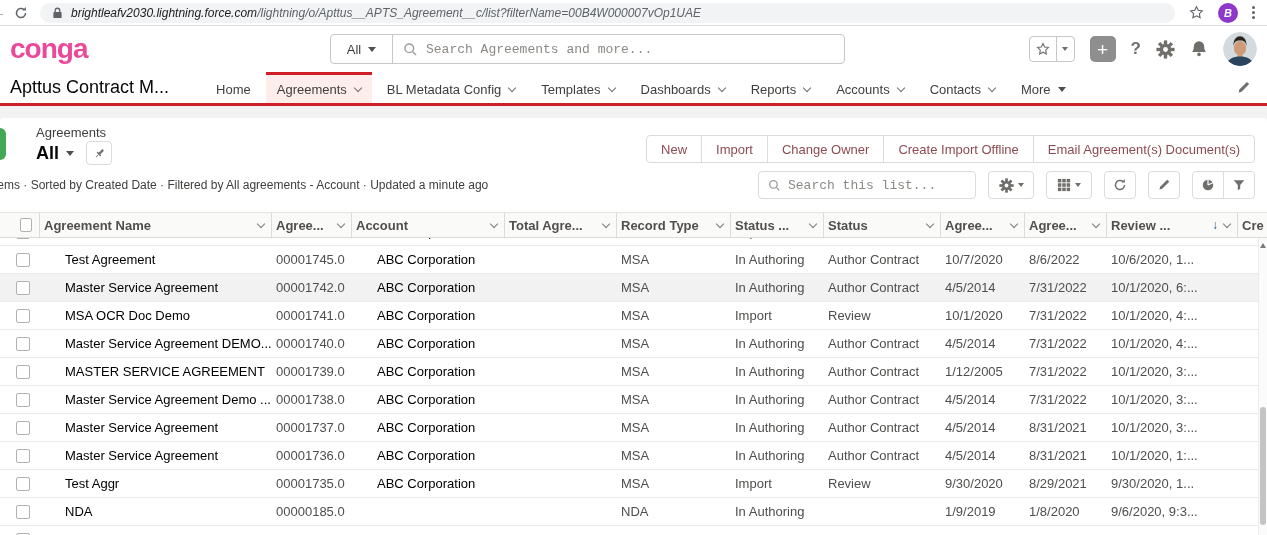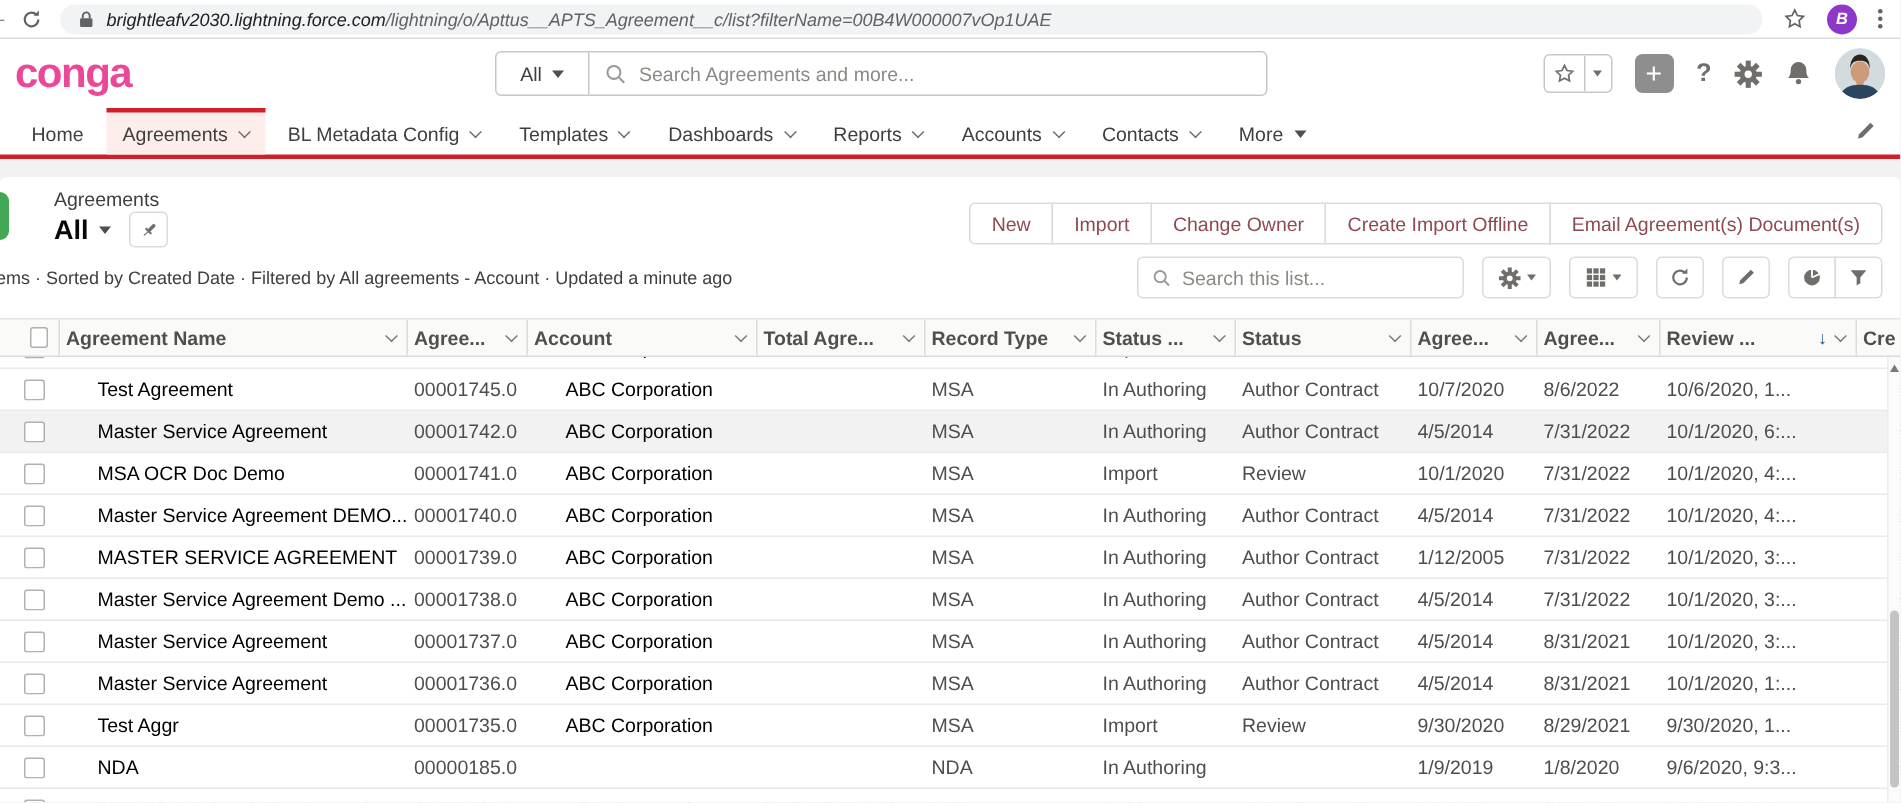--- a/index.html
+++ b/index.html
@@ -25,21 +25,21 @@
 
   
   .global-header { position:relative; height:46px; background:#fff; }
   .logo { position:absolute; left:10px; top:7px; font-size:28px; font-weight:bold; letter-spacing:-1px; color:#ec4899; }
   .gsearch { position:absolute; left:330px; top:8px; width:515px; height:30px; border:1px solid #c9c7c5;
     border-radius:4px; display:flex; align-items:stretch; background:#fff; }
   .gsearch-scope { flex:none; width:62px; display:flex; align-items:center; justify-content:center;
     border-right:1px solid #c9c7c5; font-size:13px; color:#3e3e3c; cursor:pointer; }
   .gsearch-input-wrap { flex:1; display:flex; align-items:center; padding:0 10px; }
   .gsearch-input-wrap svg { flex:none; margin-right:8px; }
-  .gsearch input, .list-search input { border:none; outline:none; flex:1; font-family:Liberation Sans, sans-serif;
+  .gsearch input, .list-search input { border:none; outline:none; flex:1; font-family:Liberation Mono, monospace;
     font-size:13px; color:#3e3e3c; background:transparent; }
   .gsearch input::placeholder, .list-search input::placeholder { color:#8c8984; }
   .gh-right { position:absolute; right:10px; top:0; height:46px; display:flex; align-items:center; gap:15px; }
   .fav-group { display:flex; height:26px; border:1px solid #c9c7c5; border-radius:4px; overflow:hidden; }
   .fav-star { width:26px; display:flex; align-items:center; justify-content:center; cursor:pointer; }
   .fav-caret { width:18px; display:flex; align-items:center; justify-content:center; border-left:1px solid #c9c7c5; cursor:pointer; }
   .add-btn { width:26px; height:26px; border-radius:5px; background:#8e8e8e; color:#fff; font-size:19px;
     display:flex; align-items:center; justify-content:center; line-height:1; cursor:pointer; }
   .help-q { font-size:17px; font-weight:bold; color:#706e6b; cursor:pointer; }
   .gh-iconbtn { display:flex; cursor:pointer; }
@@ -215,20 +215,21 @@
               <path d="M11 15c0-7 3-10.5 7-10.5s7 3.5 7 10.5c-1-4.5-2.6-6-7-6s-6 1.5-7 6z" fill="#2a241f"></path>
               <rect x="15.4" y="21.5" width="5.2" height="6" fill="#cd9b79"></rect>
               <path d="M3 36c2-8 8-10 15-10s13 2 15 10z" fill="#2c455f"></path>
             </g>
           </svg>
       </span>
     </div>
   </div>
 
   <div class="nav-bar">
+    <div class="app-name">Apttus Contract M...</div>
     <div class="tabs" id="nav-tabs">
         <div class="tab">
           <span>Home</span>
         </div>
         <div class="tab active">
           <span>Agreements</span>
           <span class="chev"></span>
         </div>
         <div class="tab">
           <span>BL Metadata Config</span>

